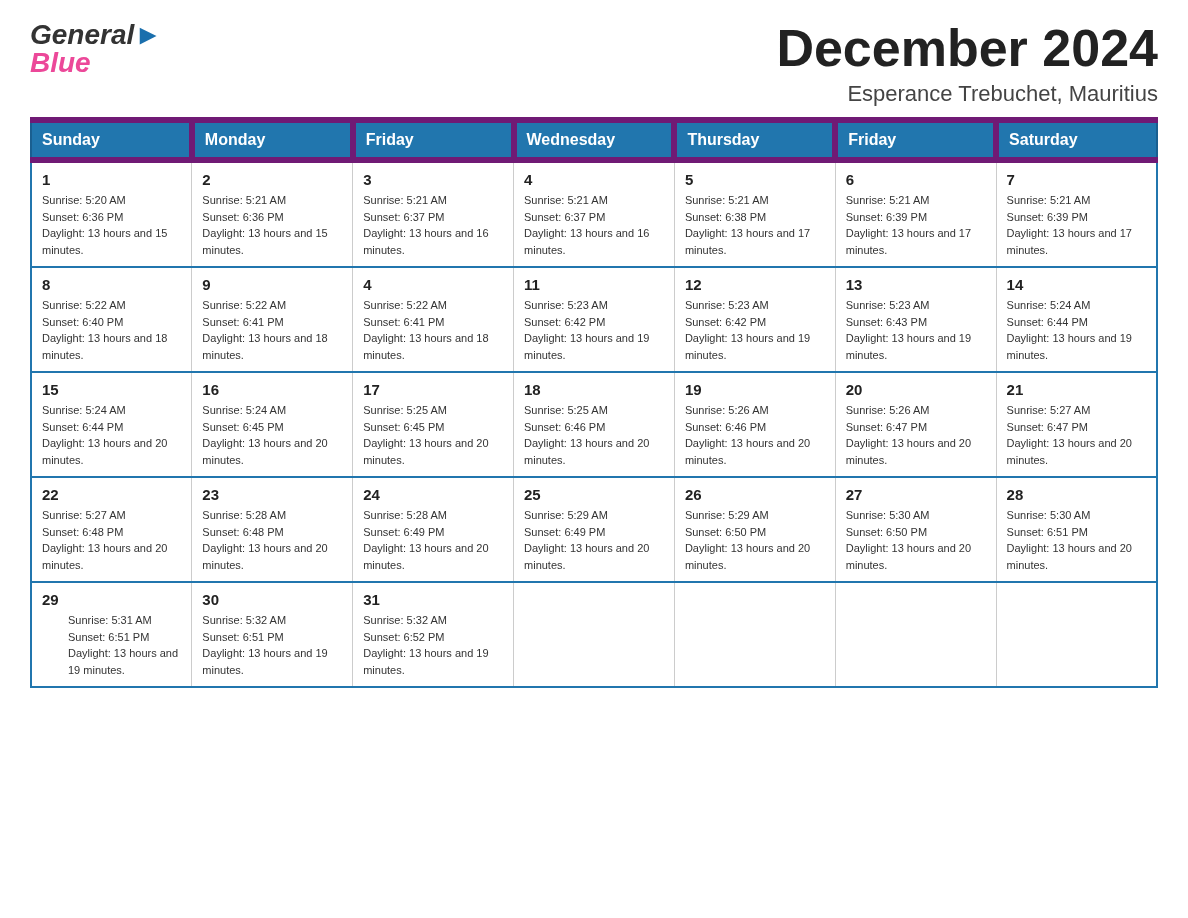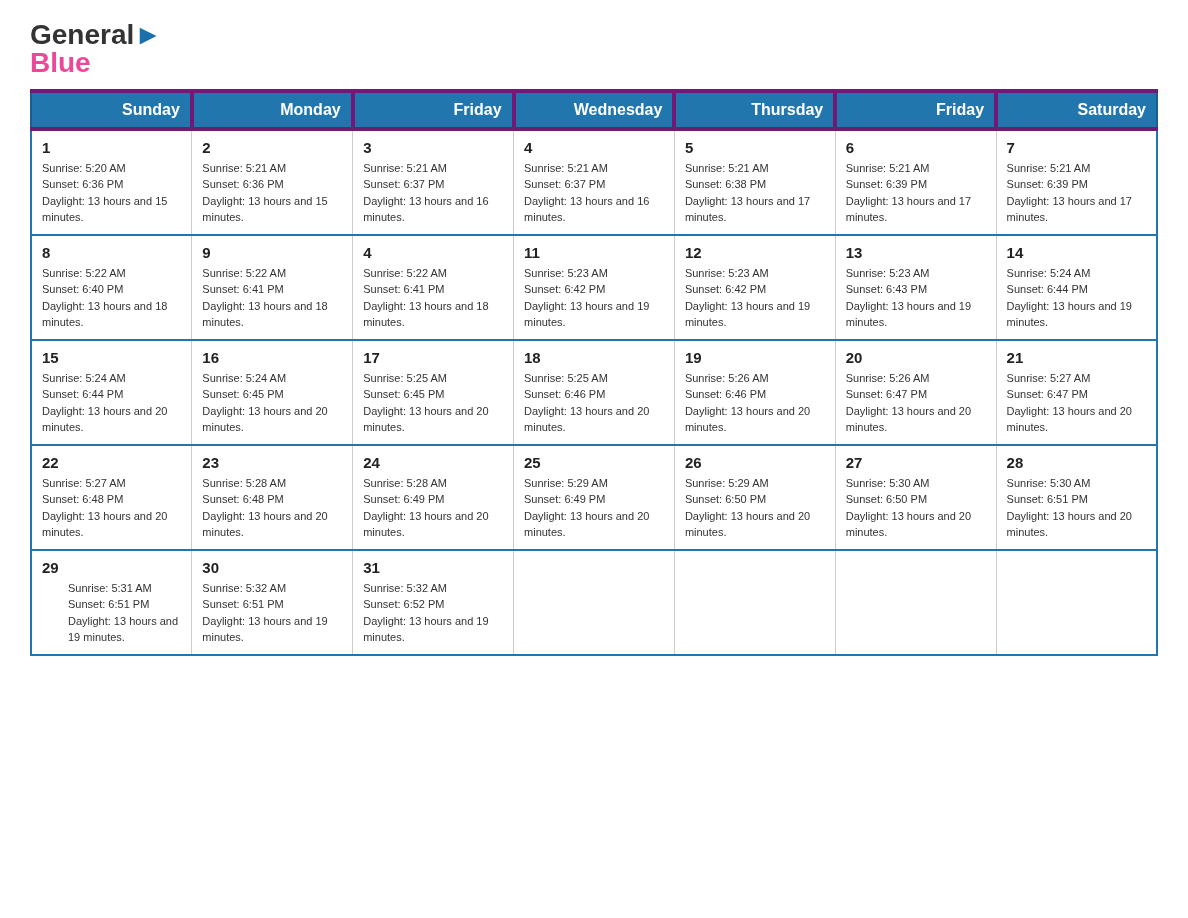--- a/index.html
+++ b/index.html
@@ -13,20 +13,21 @@
     .header {
       display: flex;
       justify-content: space-between;
       align-items: flex-start;
       margin-bottom: 10px;
     }
     .logo {
       display: flex;
       flex-direction: column;
       align-items: flex-start;
+      font-style: italic;
     }
     .logo-text {
       font-size: 28px;
       font-weight: bold;
       color: #333;
       line-height: 1.1;
     }
     .logo-text span.blue {
       color: #1a6fad;
     }
@@ -54,22 +55,22 @@
       width: 100%;
       border-collapse: collapse;
       margin-top: 10px;
     }
     th {
       background: #2176ae;
       color: #fff;
       font-size: 16px;
       font-weight: bold;
       padding: 8px 10px;
-      text-align: right;
-      border: 4px solid #701a75;
+      text-align: left;
+      border: 6px solid #701a75;
     }
     td {
       vertical-align: top;
       padding: 8px 10px;
       border: 1px solid #ccc;
       font-size: 13px;
       color: #222;
       width: 14.28%;
       min-height: 100px;
     }
@@ -111,20 +112,24 @@
   </style>
 </head>
 <body>
 
 <div class="header">
   <div class="logo">
     <div class="logo-text">
       General<span class="blue">►</span>
     </div>
     <div class="logo-line2">Blue</div>
+  </div>
+  <div class="title-block">
+    <div class="month-title">December 2024</div>
+    <div class="location">Esperance Trebuchet, Mauritius</div>
   </div>
 </div>
 
 <table>
   <thead>
     <tr>
     <th>Sunday</th>
         <th>Monday</th>
         <th>Friday</th>
         <th>Wednesday</th>

